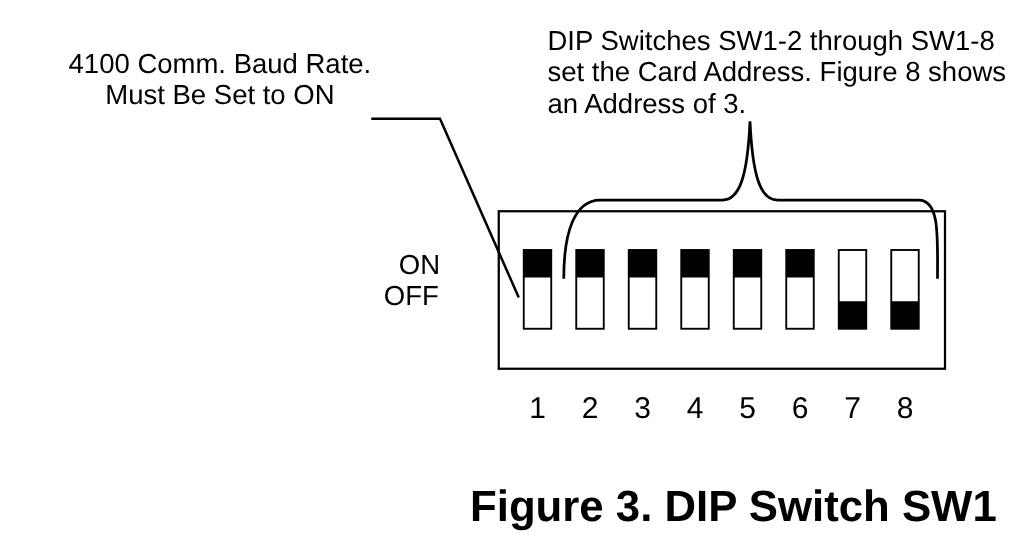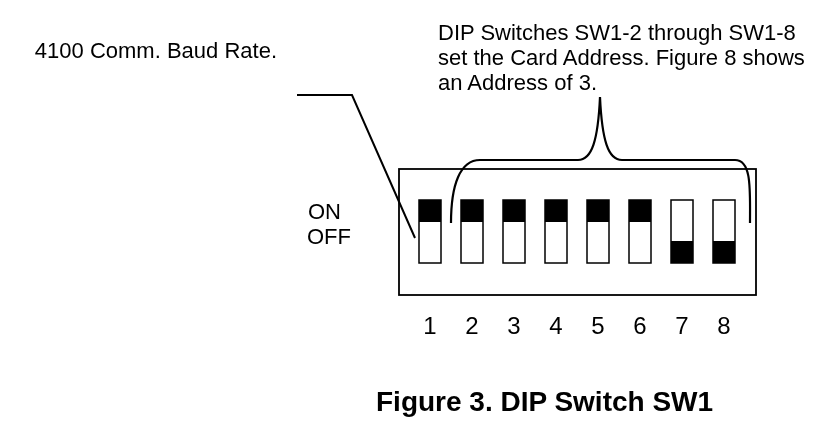--- a/index.html
+++ b/index.html
@@ -1,32 +1,33 @@
 <!DOCTYPE html>
 <html><head>
 <meta charset="utf-8">
 <style>
   html, body { margin:0; padding:0; background:#ffffff; }
   body { width:829px; height:439px; position:relative; overflow:hidden;
          font-family:"Liberation Sans", sans-serif; color:#000; }
   .txt { position:absolute; font-size:22px; line-height:25px; white-space:nowrap; }
-  #left-note { right:552px; top:38px; text-align:center; }
+  #left-note { right:532px; top:38px; text-align:center; }
   #right-note { left:392px; top:20px; text-align:left;margin-left:46px; }
   .state-label { position:absolute; font-size:22px; line-height:24px; width:60px; text-align:right; }
-  #on-label { left:281px; top:200px; }
+  #on-label { left:292px; top:200px; }
   #off-label { left:291px; top:225px; }
-  #caption { position:absolute; left:376px; top:386px; font-size:28px; font-weight:bold; white-space:nowrap; }
+  #caption { position:absolute; left:376px; top:386px; font-size:35px; font-weight:bold; white-space:nowrap; }
   svg#diagram { position:absolute; left:0; top:0; }
   .num { font-family:"Liberation Sans", sans-serif; font-size:24px; }
 </style>
 </head>
 <body>
 
 <div id="left-note" class="txt">
   <div>4100 Comm. Baud Rate.</div>
+  <div>Must Be Set to ON</div>
 </div>
 
 <div id="right-note" class="txt">
   <div>DIP Switches SW1-2 through SW1-8</div>
   <div>set the Card Address. Figure 8 shows</div>
   <div>an Address of 3.</div>
 </div>
 
 <div id="on-label" class="state-label">ON</div>
 <div id="off-label" class="state-label">OFF</div>

